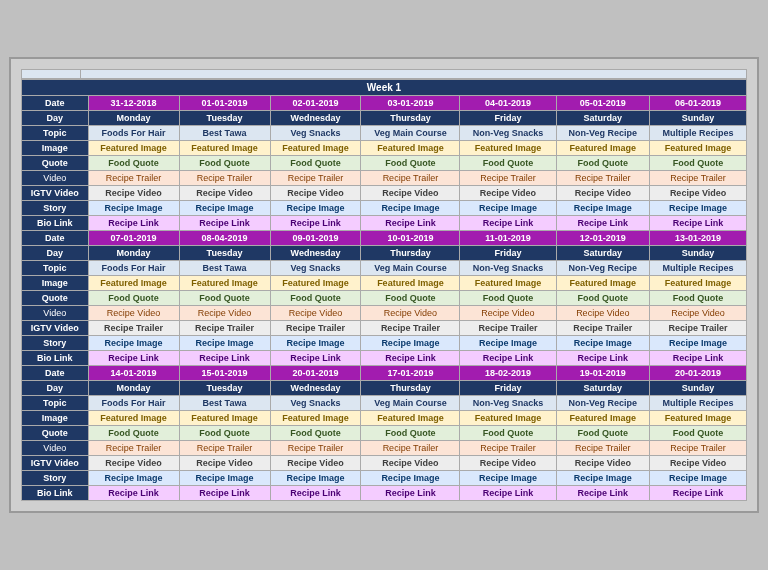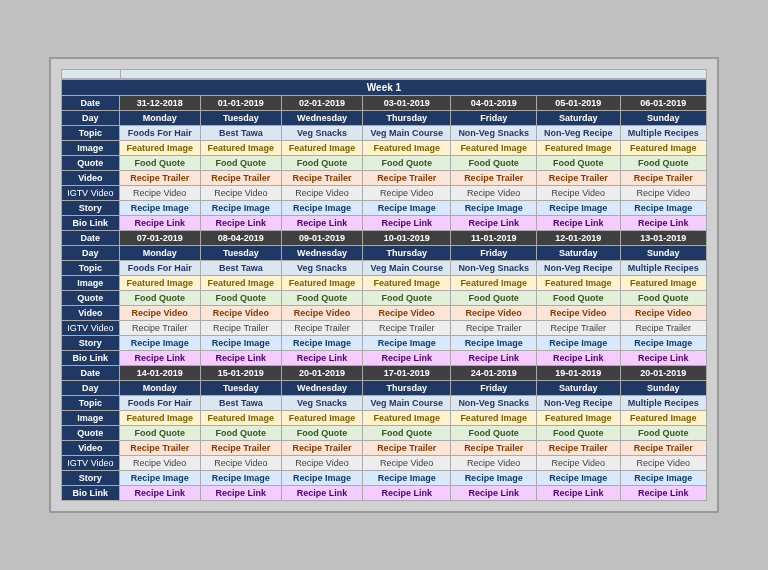--- a/index.html
+++ b/index.html
@@ -9,21 +9,21 @@
       justify-content: center;
       align-items: center;
       width: 768px;
       min-height: 570px;
       font-family: Arial, sans-serif;
     }
     .outer-container {
       background: #d0d0d0;
       border: 2px solid #999;
       padding: 10px;
-      width: 670px;
+      width: 750px;
     }
     .header-row {
       display: flex;
       align-items: stretch;
       margin-bottom: 0;
     }
     .logo-cell {
       width: 60px;
       background: #dce6f1;
       border: 1px solid #aaa;
@@ -68,34 +68,34 @@
       overflow: hidden;
     }
     .week-header {
       background: #1f3864;
       color: white;
       font-weight: bold;
       font-size: 10px;
       text-align: center;
     }
     .date-row td {
-      background: #404040;
+      background: #a21caf;
       color: white;
       font-weight: bold;
     }
     .day-row td {
       background: #1f3864;
       color: white;
       font-weight: bold;
     }
     .topic-row td { background: #dce6f1; color: #1f3864; font-weight: bold; }
     .image-row td { background: #fff2cc; color: #7f6000; font-weight: bold; }
     .quote-row td { background: #e2efda; color: #375623; font-weight: bold; }
-    .video-row td { background: #fce4d6; color: #833c00; font-weight: bold; }
-    .igtv-row td { background: #ededed; color: #404040; font-weight: normal; text-align: center; }
+    .video-row td { background: #fce4d6; color: #833c00; font-weight: normal; }
+    .igtv-row td { background: #ededed; color: #404040; font-weight: bold; text-align: center; }
     .story-row td { background: #dae8fc; color: #0c3b6e; font-weight: bold; }
     .biolink-row td { background: #f4ccff; color: #4a0073; font-weight: bold; }
     .label-date { background: #1f3864 !important; color: white !important; }
     .label-day { background: #1f3864 !important; color: white !important; margin-top: 24px; }
     .label-topic { background: #1f3864 !important; color: white !important; }
     .label-image { background: #1f3864 !important; color: white !important; }
     .label-quote { background: #1f3864 !important; color: white !important; }
     .label-video { background: #1f3864 !important; color: white !important; }
     .label-igtv { background: #1f3864 !important; color: white !important; }
     .label-story { background: #1f3864 !important; color: white !important; margin-left: 6px; }
@@ -297,21 +297,21 @@
           <td>Recipe Link</td>
           <td>Recipe Link</td>
           <td>Recipe Link</td>
         </tr>
         <tr class="date-row">
           <td class="label-date">Date</td>
           <td>14-01-2019</td>
           <td>15-01-2019</td>
           <td>20-01-2019</td>
           <td>17-01-2019</td>
-          <td>24-01-2019</td>
+          <td>18-02-2019</td>
           <td>19-01-2019</td>
           <td>20-01-2019</td>
         </tr>
         <tr class="day-row">
           <td class="label-day">Day</td>
           <td>Monday</td>
           <td>Tuesday</td>
           <td>Wednesday</td>
           <td>Thursday</td>
           <td>Friday</td>

